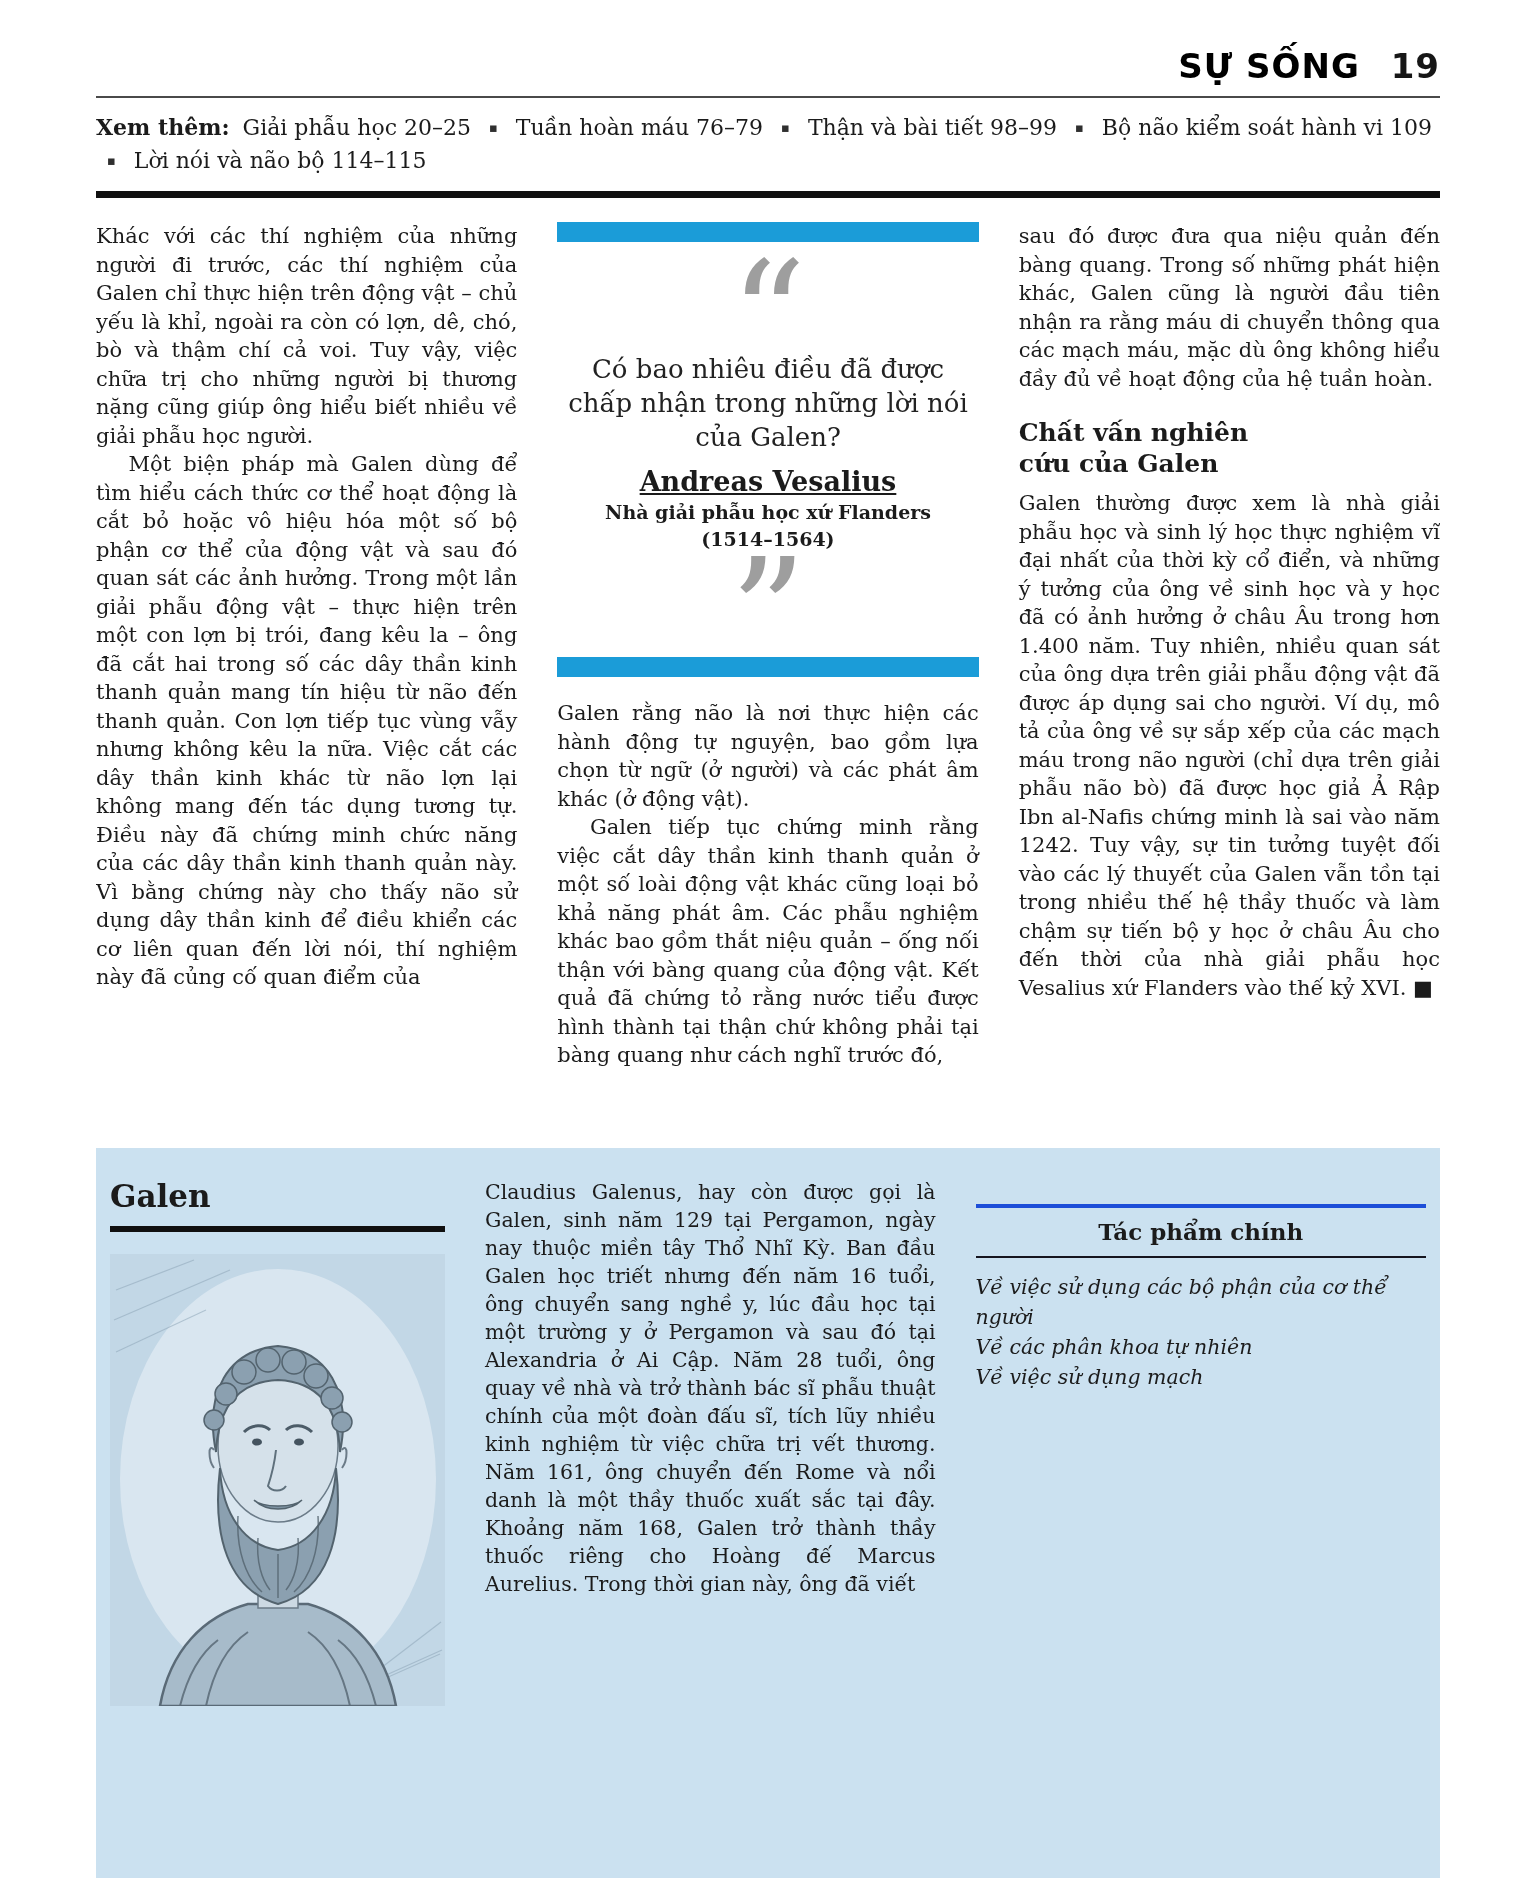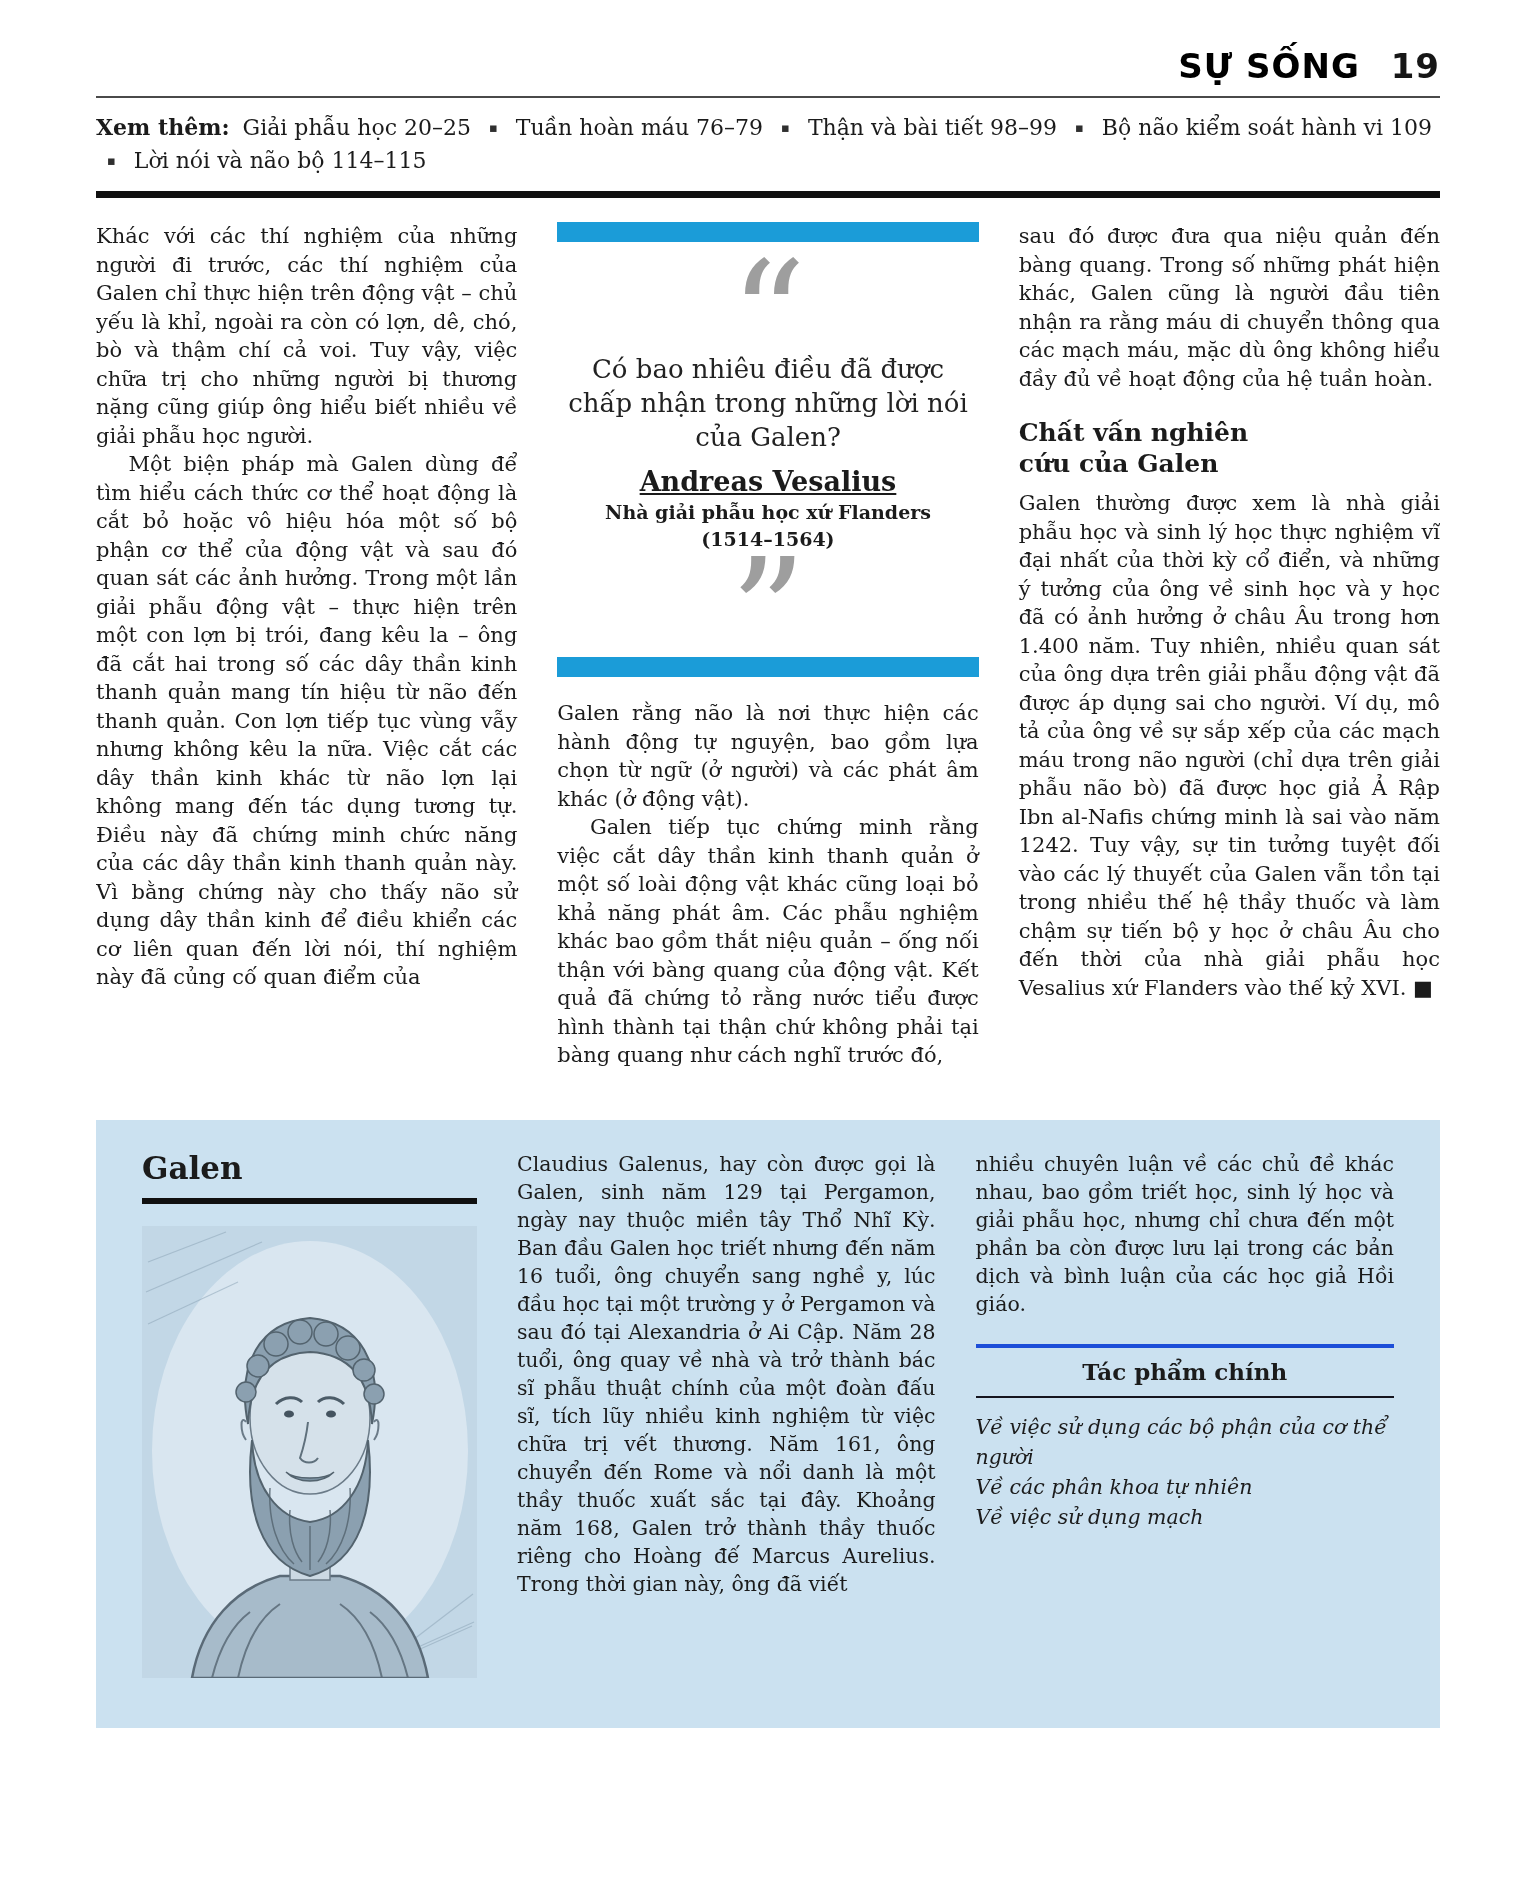--- a/index.html
+++ b/index.html
@@ -88,25 +88,25 @@
   .col-heading {
     font-weight: bold;
     font-size: 25px;
     line-height: 31px;
     margin: 24px 150px 10px 0;
     text-align: left;
   }
 
   
   .bio-box {
-    margin-top: 18px;
+    margin-top: 46px;
     background: #cbe1f0;
-    height: 608px;
+    height: 730px;
     box-sizing: border-box;
-    padding: 30px 46px;
+    padding: 30px 14px;
     display: flex;
     gap: 40px;
     overflow: hidden;
   }
   .bio-left { flex: 0 0 335px; }
   .bio-title { font-size: 31px; font-weight: bold; margin: 0; }
   .bio-title-rule { height: 6px; background: #101010; margin: 12px 0 22px 0; }
   .portrait { width: 335px; height: 452px; display: block; }
 
   .bio-col {
@@ -249,21 +249,20 @@
 
         <path d="M104 196 C98 188 98 206 104 214 M232 196 C238 188 238 206 232 214" stroke="#6b7b88" stroke-width="2" fill="none"></path>
       </svg>
     </div>
 
     <div class="bio-col">
       <p>Claudius Galenus, hay còn được gọi là Galen, sinh năm 129 tại Pergamon, ngày nay thuộc miền tây Thổ Nhĩ Kỳ. Ban đầu Galen học triết nhưng đến năm 16 tuổi, ông chuyển sang nghề y, lúc đầu học tại một trường y ở Pergamon và sau đó tại Alexandria ở Ai Cập. Năm 28 tuổi, ông quay về nhà và trở thành bác sĩ phẫu thuật chính của một đoàn đấu sĩ, tích lũy nhiều kinh nghiệm từ việc chữa trị vết thương. Năm 161, ông chuyển đến Rome và nổi danh là một thầy thuốc xuất sắc tại đây. Khoảng năm 168, Galen trở thành thầy thuốc riêng cho Hoàng đế Marcus Aurelius. Trong thời gian này, ông đã viết</p>
     </div>
 
     <div class="bio-col">
-      <p>nhiều chuyên luận về các chủ đề khác nhau, bao gồm triết học, sinh lý học và giải phẫu học, nhưng chỉ chưa đến một phần ba còn được lưu lại trong các bản dịch và bình luận của các học giả Hồi giáo.</p>
 
       <h4 class="works-heading">Tác phẩm chính</h4>
       <div class="works-list">
         <p class="work">Về việc sử dụng các bộ phận của cơ thể người</p>
         <p class="work">Về các phân khoa tự nhiên</p>
         <p class="work">Về việc sử dụng mạch</p>
       </div>
     </div>
 
   </section>

